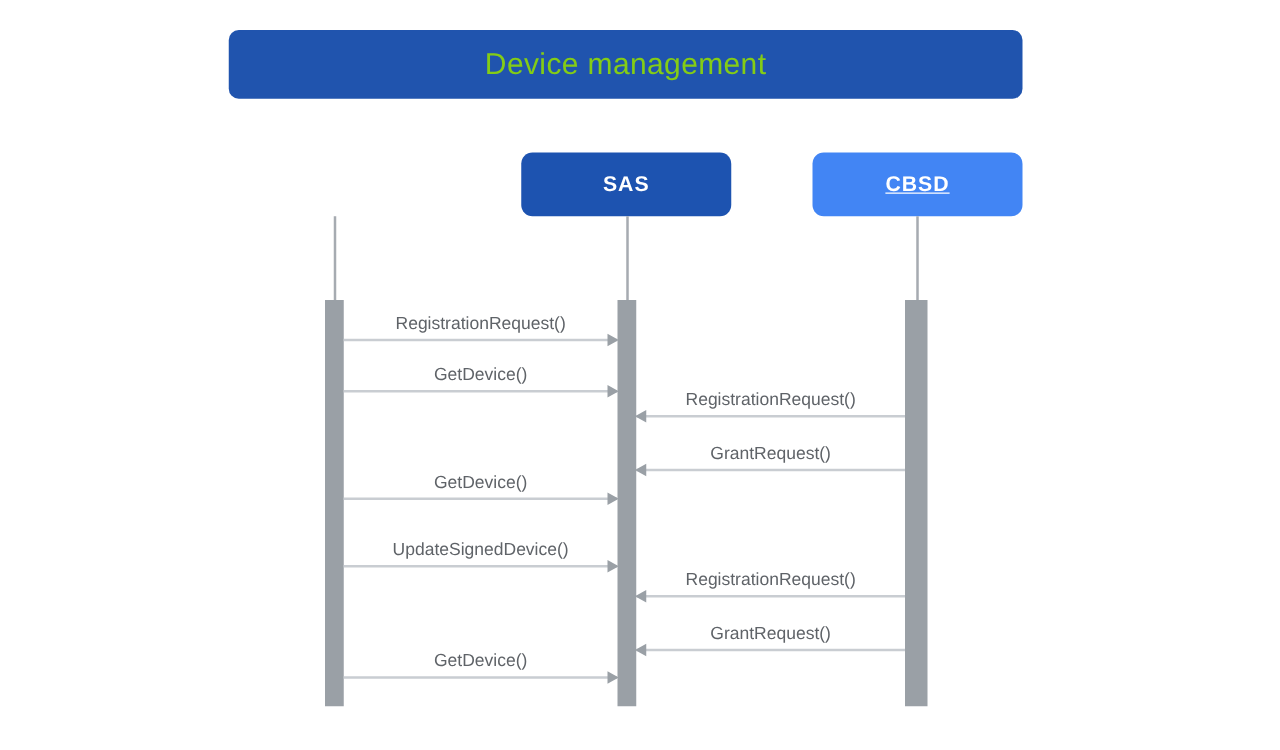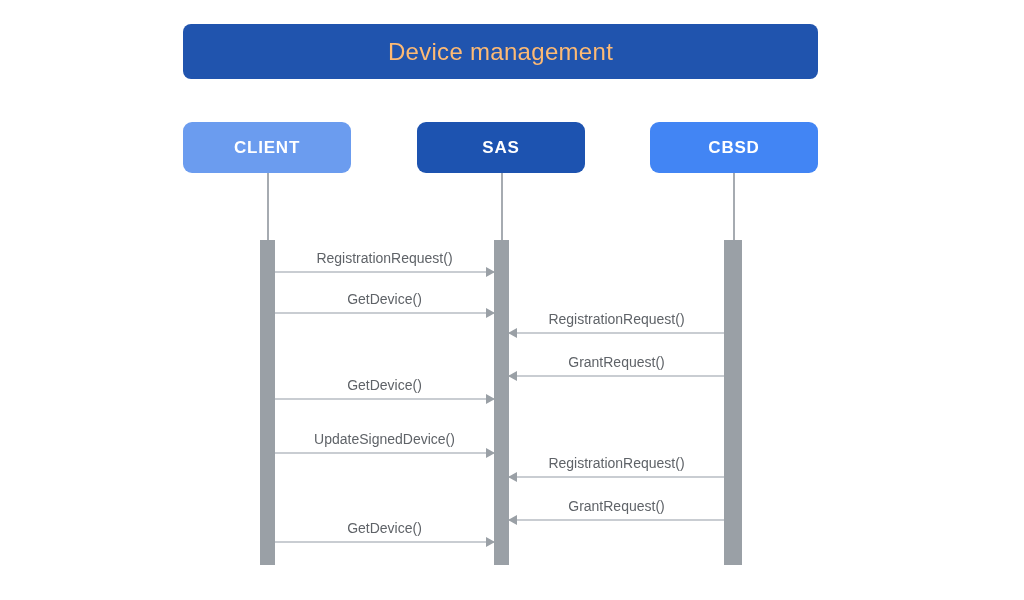--- a/index.html
+++ b/index.html
@@ -17,41 +17,41 @@
   }
 
   
   .title-bar {
     position: absolute;
     left: 183px; top: 24px;
     width: 635px; height: 55px;
     background: var(--title-bg, #2054AE);
     border-radius: 8px;
     display: flex; align-items: center; justify-content: center;
-    color: #fdba74;
+    color: #84cc16;
     font-size: 24px;
     font-weight: 500;
     letter-spacing: 0.3px;
   }
 
   
   .actor-box {
     position: absolute;
     top: 122px;
     width: 168px; height: 51px;
     border-radius: 9px;
     display: flex; align-items: center; justify-content: center;
     color: #ffffff;
     font-size: 17px;
     font-weight: 700;
     letter-spacing: 0.8px;
   }
   .actor-client { left: 183px; background: var(--client-bg, #6B9CEF); }
   .actor-sas    { left: 417px; background: var(--sas-bg, #1D53B0); text-align: center; }
-  .actor-cbsd   { left: 650px; background: var(--cbsd-bg, #4285F4); }
+  .actor-cbsd   { left: 650px; background: var(--cbsd-bg, #4285F4); text-decoration: underline; }
 
   
   .lifeline {
     position: absolute;
     top: 173px;
     width: 1.5px; height: 67px;
     background: var(--lifeline, #A6ABB1);
   }
   .lifeline-client { left: 267px; }
   .lifeline-sas    { left: 501px; }
@@ -95,23 +95,20 @@
 </style>
 </head>
 <body>
 
 <div id="canvas" style="--title-bg: #2054AE; --client-bg: #6B9CEF; --sas-bg: #1D53B0; --cbsd-bg: #4285F4; --lifeline: #A6ABB1; --bar-bg: #9AA0A6; --arrow-line: #C9CDD2; --arrow-head: #9AA0A6; --label-text: #5F6368;">
 
   <div class="title-bar">
     <span>Device management</span>
   </div>
 
-  <div class="actor-box actor-client">
-    <span>CLIENT</span>
-  </div>
   <div class="actor-box actor-sas">
     <span>SAS</span>
   </div>
   <div class="actor-box actor-cbsd">
     <span>CBSD</span>
   </div>
 
   <div class="lifeline lifeline-client"></div>
   <div class="lifeline lifeline-sas"></div>
   <div class="lifeline lifeline-cbsd"></div>

